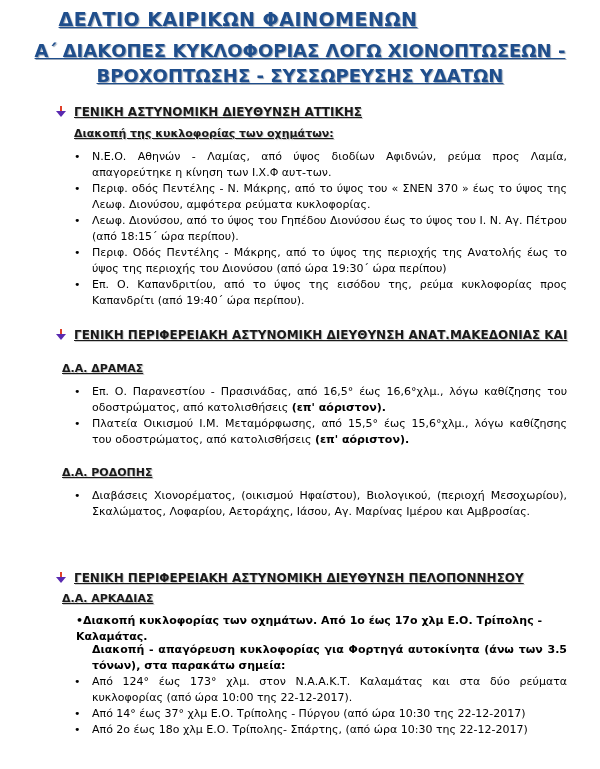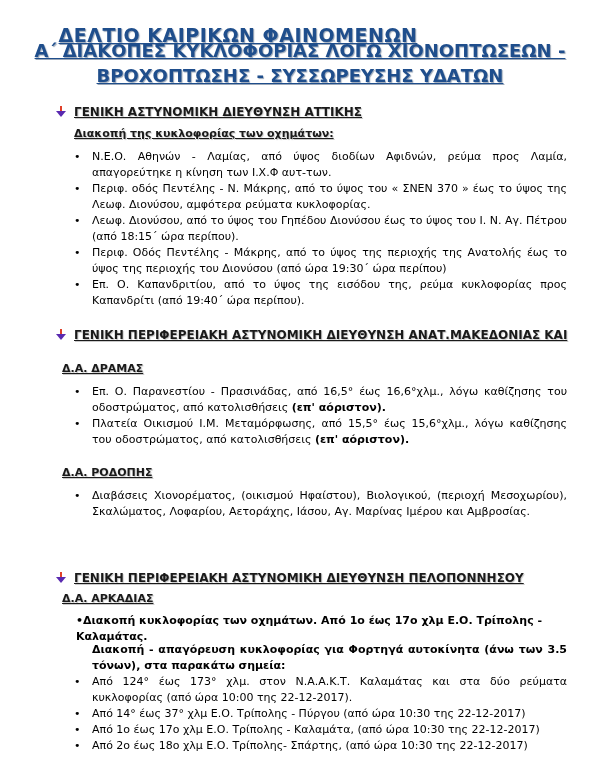--- a/index.html
+++ b/index.html
@@ -1,21 +1,21 @@
 <!DOCTYPE html>
 <html><head>
 <meta charset="utf-8">
 <style>
   html, body { margin: 0; padding: 0; background: #ffffff; }
   body { width: 600px; height: 769px; overflow: hidden; position: relative;
          font-family: "DejaVu Sans", sans-serif; color: #000; }
   .title-block { text-align: center; color: #1f4e8c; font-weight: bold;
                  font-family: "DejaVu Sans", sans-serif;
                  text-shadow: 1px 1px 1px #9aa7b8; }
-  .title1 { position: absolute; left: 0; width: 476px; top: 24px; font-size: 19px;
+  .title1 { position: absolute; left: 0; width: 476px; top: 8px; font-size: 19px;
             text-decoration: underline; letter-spacing: 0.5px; }
   .title2 { position: absolute; left: 0; width: 600px; top: 38px; font-size: 18px;
             line-height: 25px; }
   .title2 span { text-decoration: underline; }
   .section-head { position: absolute; left: 56px; right: 30px; font-size: 12px;
                   font-weight: bold; color: #1a1a1a; line-height: 16px;
                   text-shadow: 1px 1px 1px #c9c9c9; }
   .section-head .txt { text-decoration: underline; }
   .arrow { display: inline-block; width: 12px; margin-right: 6px; color: #6a2aa0;
            font-size: 11px; vertical-align: top; }
@@ -84,15 +84,14 @@
         <path d="M0 5 L10 5 L5 11 Z" fill="#5a2ab0"></path>
       </svg>
   </span><span class="txt">ΓΕΝΙΚΗ ΠΕΡΙΦΕΡΕΙΑΚΗ ΑΣΤΥΝΟΜΙΚΗ ΔΙΕΥΘΥΝΣΗ ΠΕΛΟΠΟΝΝΗΣΟΥ</span>
 </div>
 <div class="sub-head" style="left:62px; top:592px;">Δ.Α. ΑΡΚΑΔΙΑΣ</div>
 <div class="plain-bold" style="left:76px; top:613px; width:490px;">•Διακοπή κυκλοφορίας των οχημάτων. Από 1ο έως 17ο χλμ Ε.Ο. Τρίπολης - Καλαμάτας.</div>
 <div class="plain-bold just" style="left:92px; top:642px; width:475px;">Διακοπή - απαγόρευση κυκλοφορίας για Φορτηγά αυτοκίνητα (άνω των 3.5 τόνων), στα παρακάτω σημεία:</div>
 <ul class="items just" style="left:72px; top:674px; width:495px;">
   <li>Από 124° έως 173° χλμ. στον Ν.Α.Α.Κ.Τ. Καλαμάτας και στα δύο ρεύματα κυκλοφορίας (από ώρα 10:00 της 22-12-2017).</li>
   <li>Από 14°  έως 37° χλμ Ε.Ο. Τρίπολης - Πύργου (από ώρα 10:30 της 22-12-2017)</li>
-  <li>Από 1ο  έως 17ο  χλμ  Ε.Ο. Τρίπολης - Καλαμάτα, (από ώρα 10:30 της 22-12-2017)</li>
   <li>Από 2ο έως 18ο χλμ  Ε.Ο. Τρίπολης- Σπάρτης, (από ώρα 10:30 της 22-12-2017)</li>
 </ul>
 
 </body></html>

